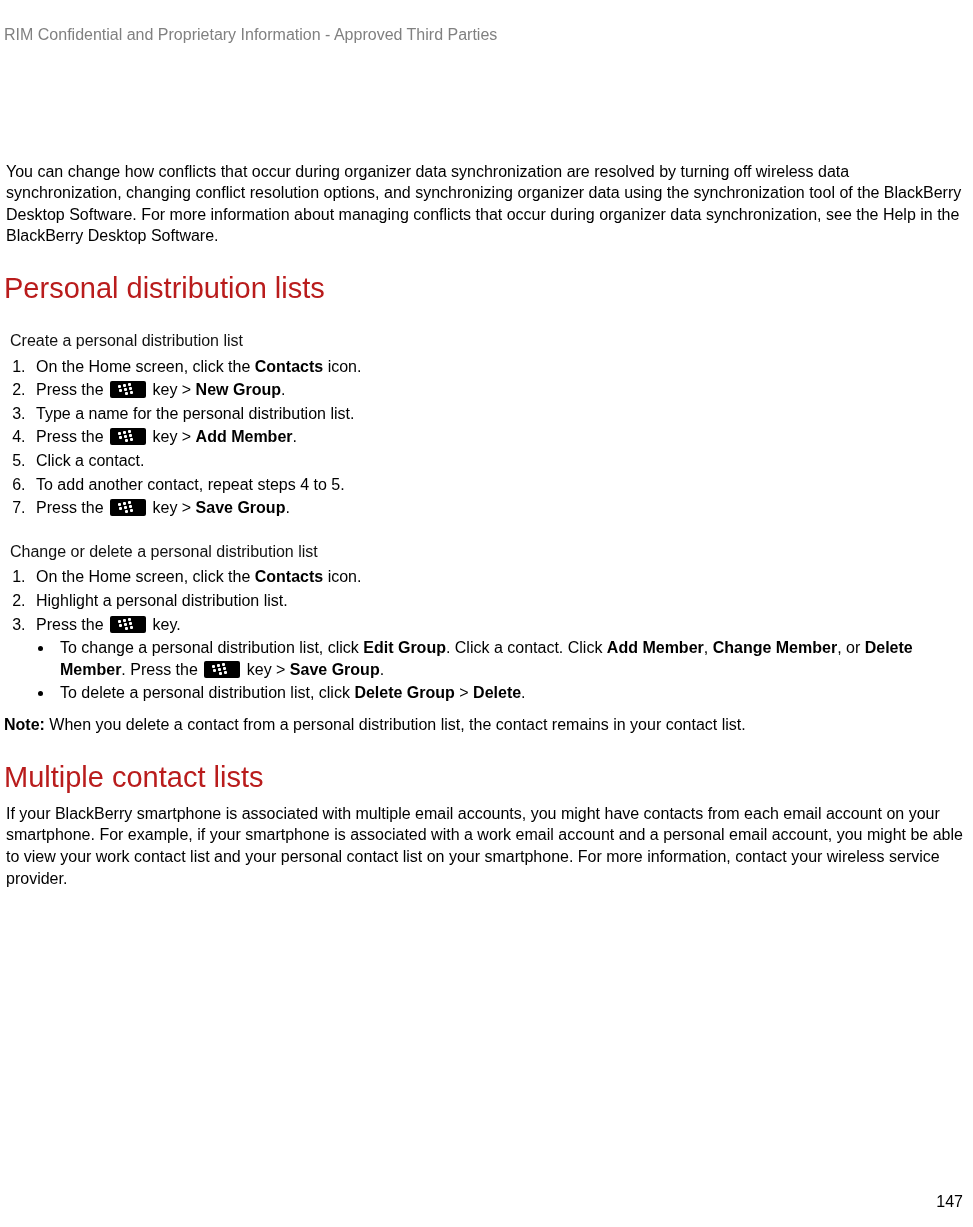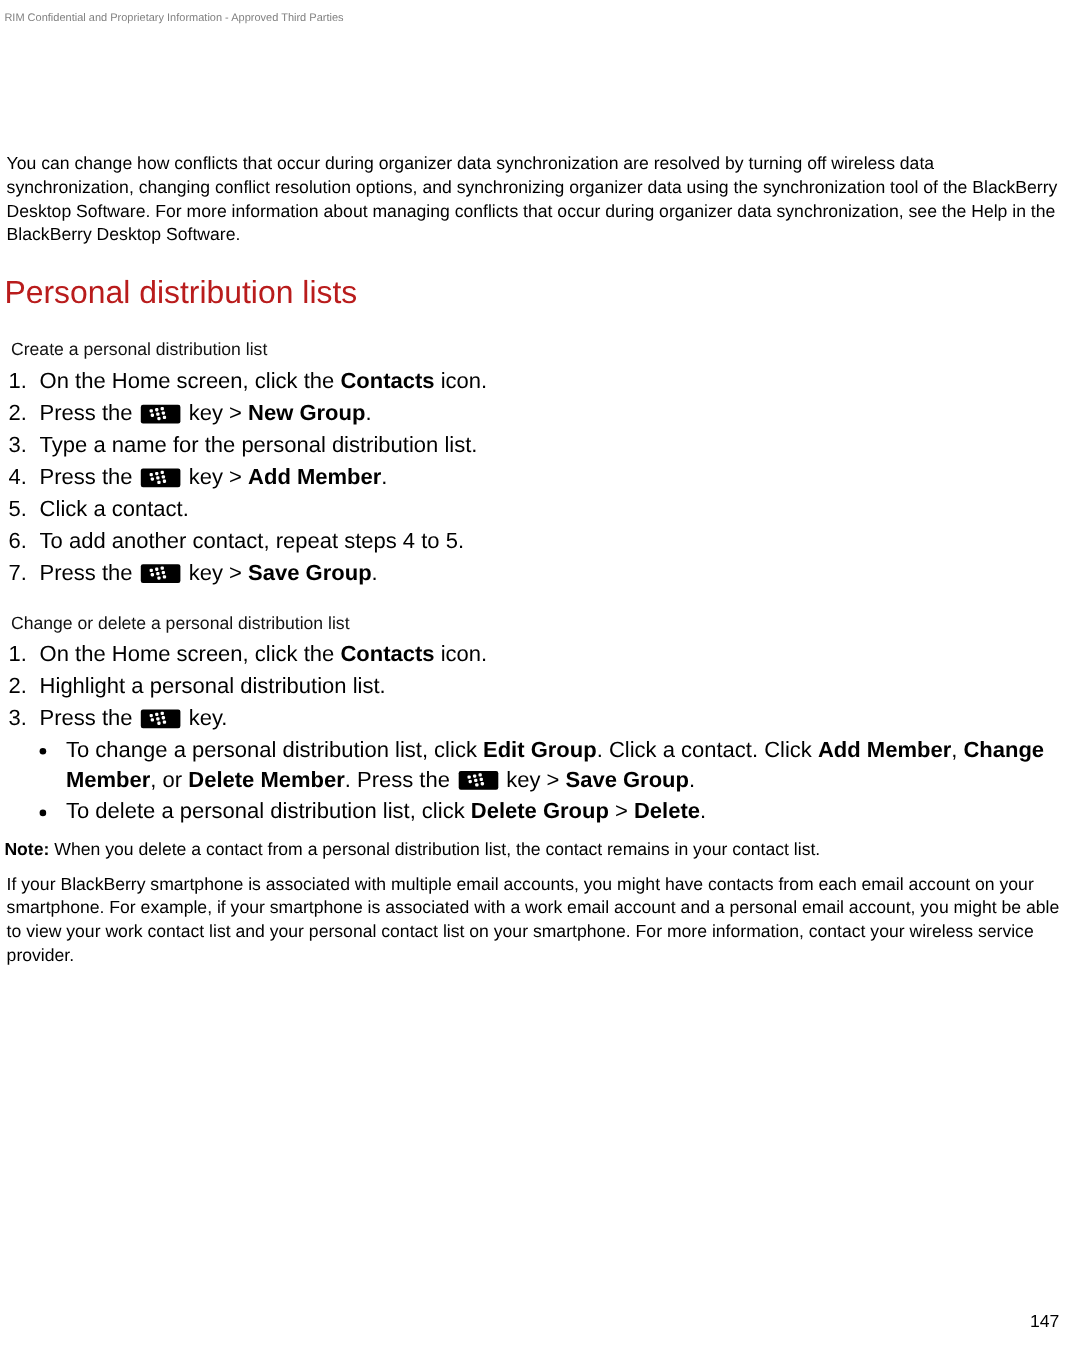--- a/index.html
+++ b/index.html
@@ -8,23 +8,23 @@
     font-size: 16px;
     color: #000;
     margin: 0;
     padding: 0;
     width: 973px;
     height: 1227px;
     position: relative;
     line-height: 1.35;
   }
   .confidential {
-    font-size: 10px;
+    font-size: 16px;
     color: #808080;
-    padding: 10px 0 0 4px;
+    padding: 24px 0 0 4px;
   }
   .content {
     padding: 115px 4px 0 4px;
   }
   h2 {
     font-family: "Trebuchet MS", "Segoe UI", sans-serif;
     font-weight: normal;
     font-size: 24px;
     margin: 0 0 6px 6px;
     color: #111;
@@ -50,21 +50,21 @@
   .para-indent {
     margin-left: 2px;
   }
   ol {
     margin: 0 0 10px 0;
     padding-left: 26px;
   }
   ol li {
     padding-left: 6px;
     margin-bottom: 2px;
-    font-size: 20px;
+    font-size: 16px;
   }
   ul.bullets {
     list-style: disc;
     margin: 2px 0 0 0;
     padding-left: 18px;
   }
   ul.bullets li {
     margin-bottom: 2px;
   }
   .bb-icon {
@@ -147,18 +147,19 @@
           <span>To delete a personal distribution list, click </span><strong>Delete Group</strong><span> &gt; </span><strong>Delete</strong><span>.</span>
         </li>
       </ul>
     </li>
   </ol>
 
   <p class="note-line">
     <strong>Note:</strong><span> When you delete a contact from a personal distribution list, the contact remains in your contact list.</span>
   </p>
 
+  <h1>Multiple contact lists</h1>
 
   <p class="para-indent">If your BlackBerry smartphone is associated with multiple email accounts, you might have contacts from each email account on your smartphone. For example, if your smartphone is associated with a work email account and a personal email account, you might be able to view your work contact list and your personal contact list on your smartphone. For more information, contact your wireless service provider.</p>
 
 </div>
 
 <div class="footer-num">147</div>
 
 </body></html>

